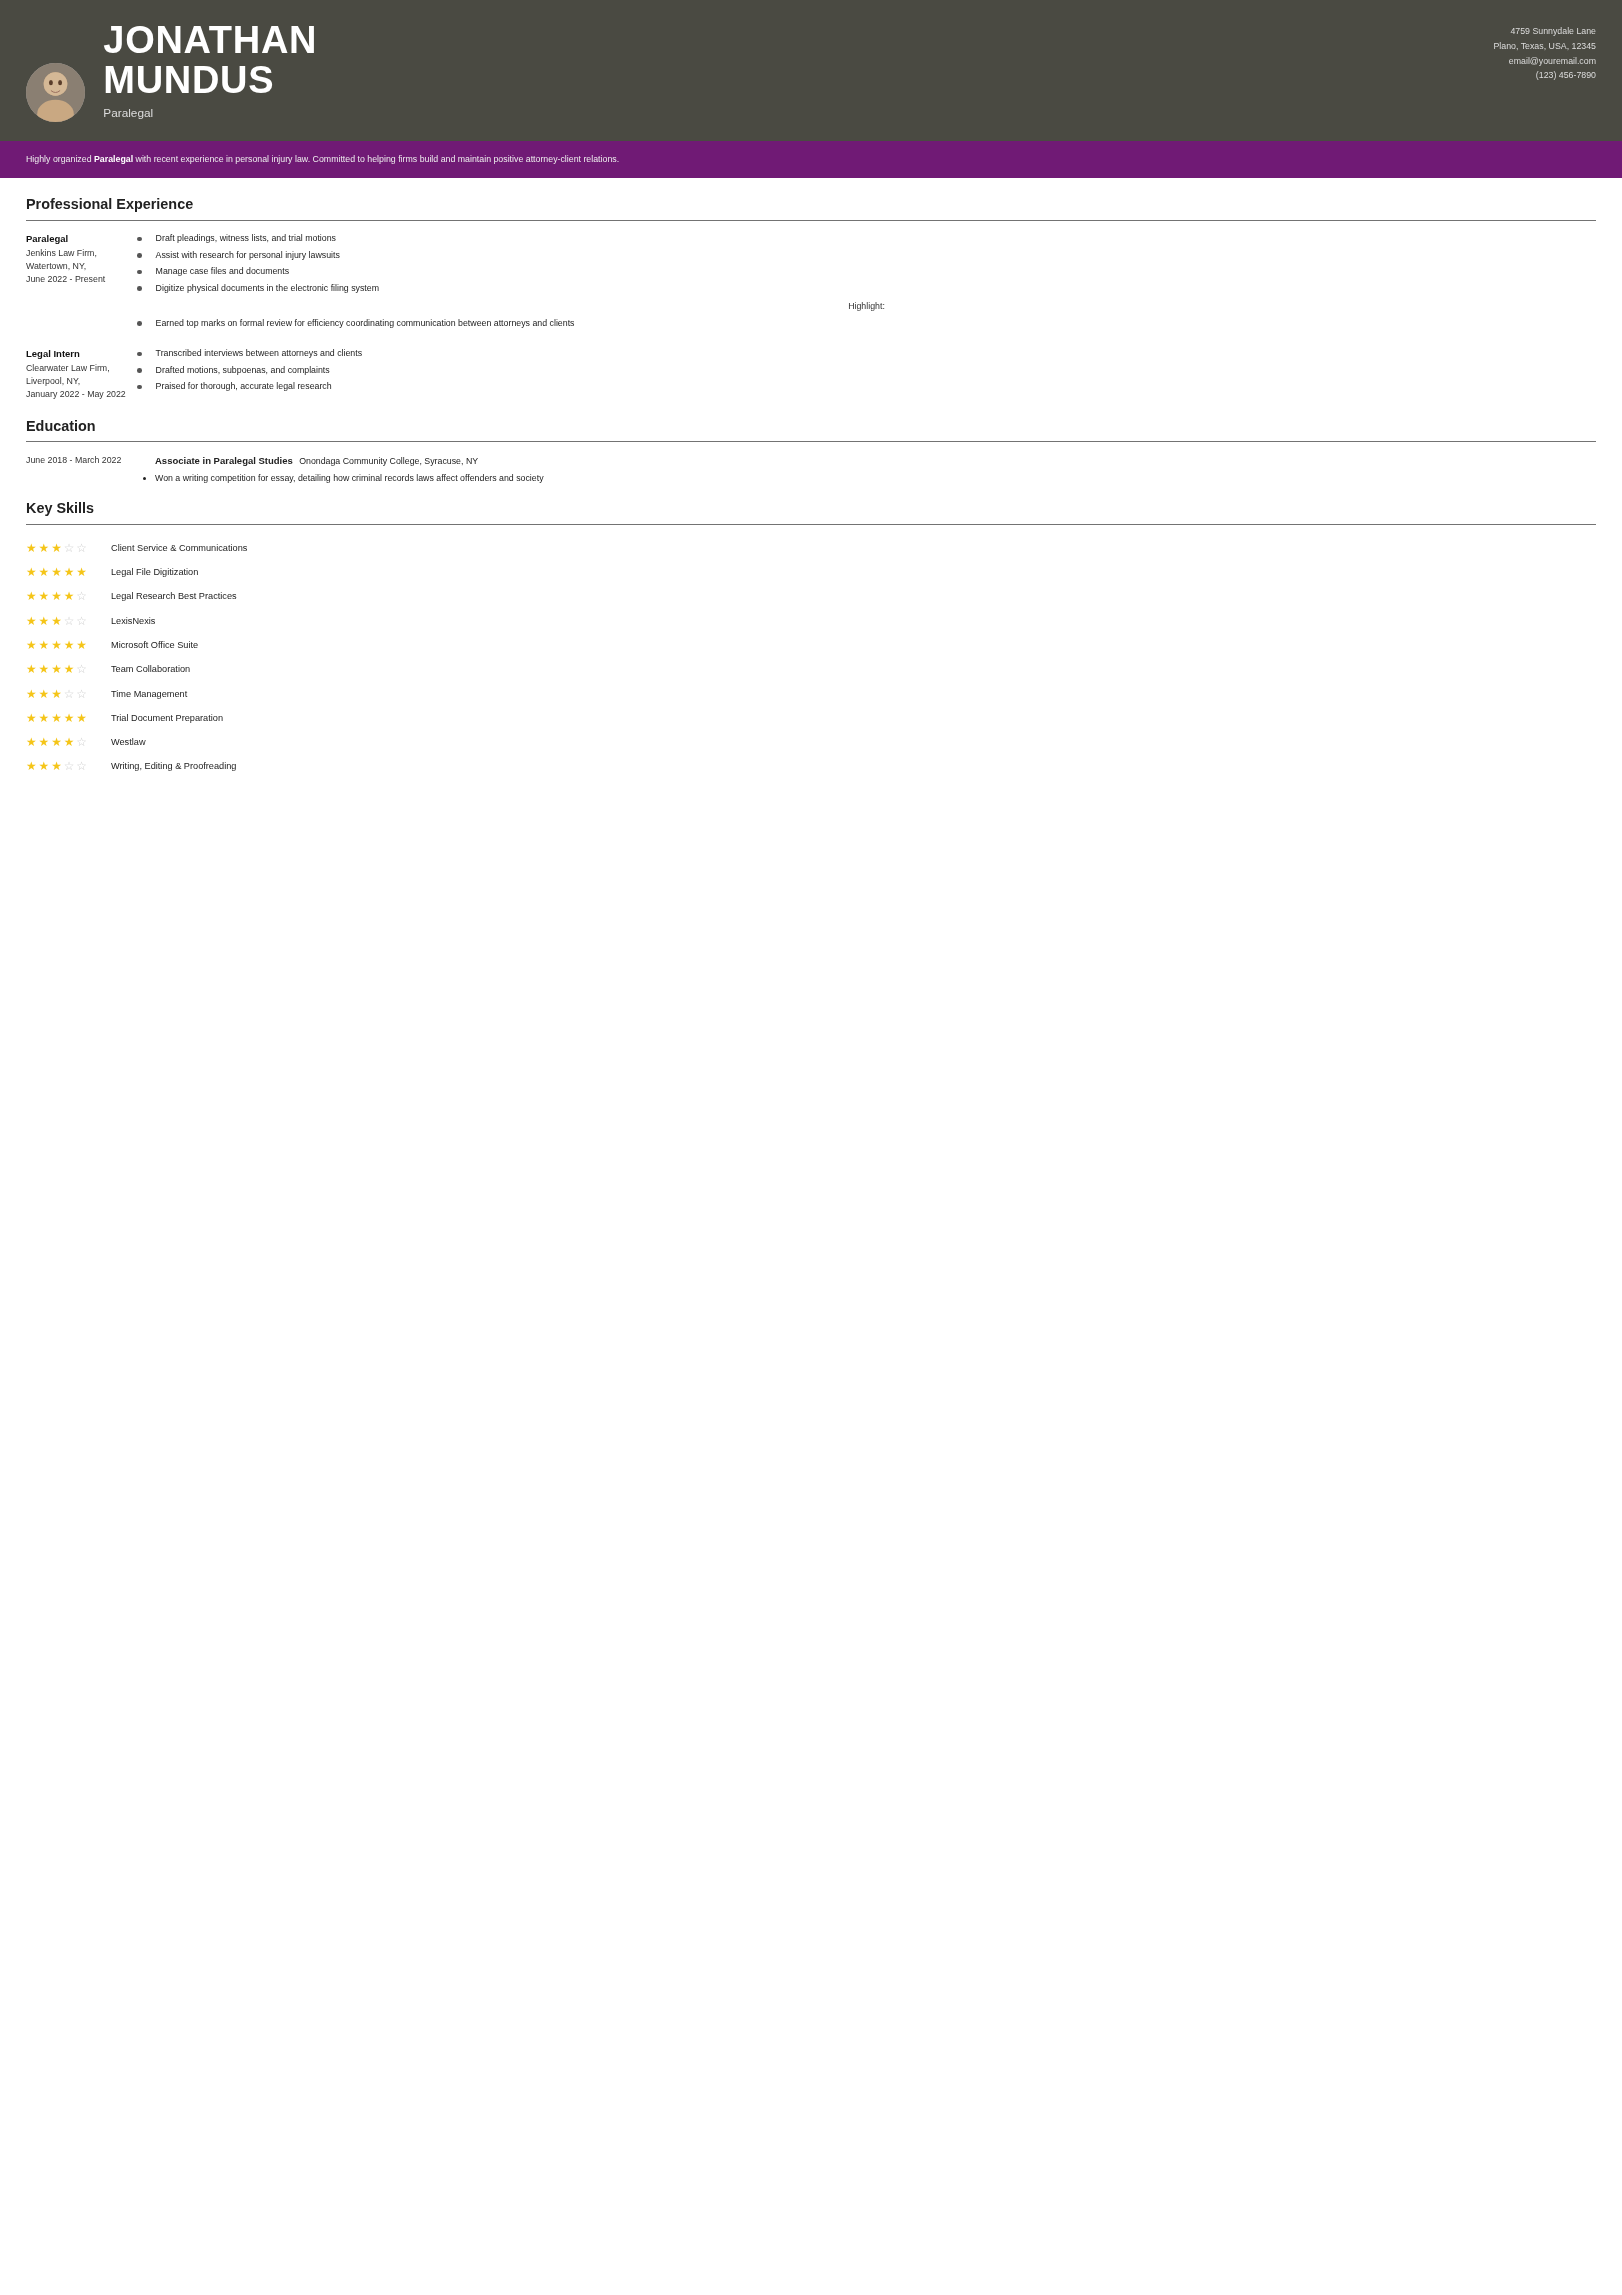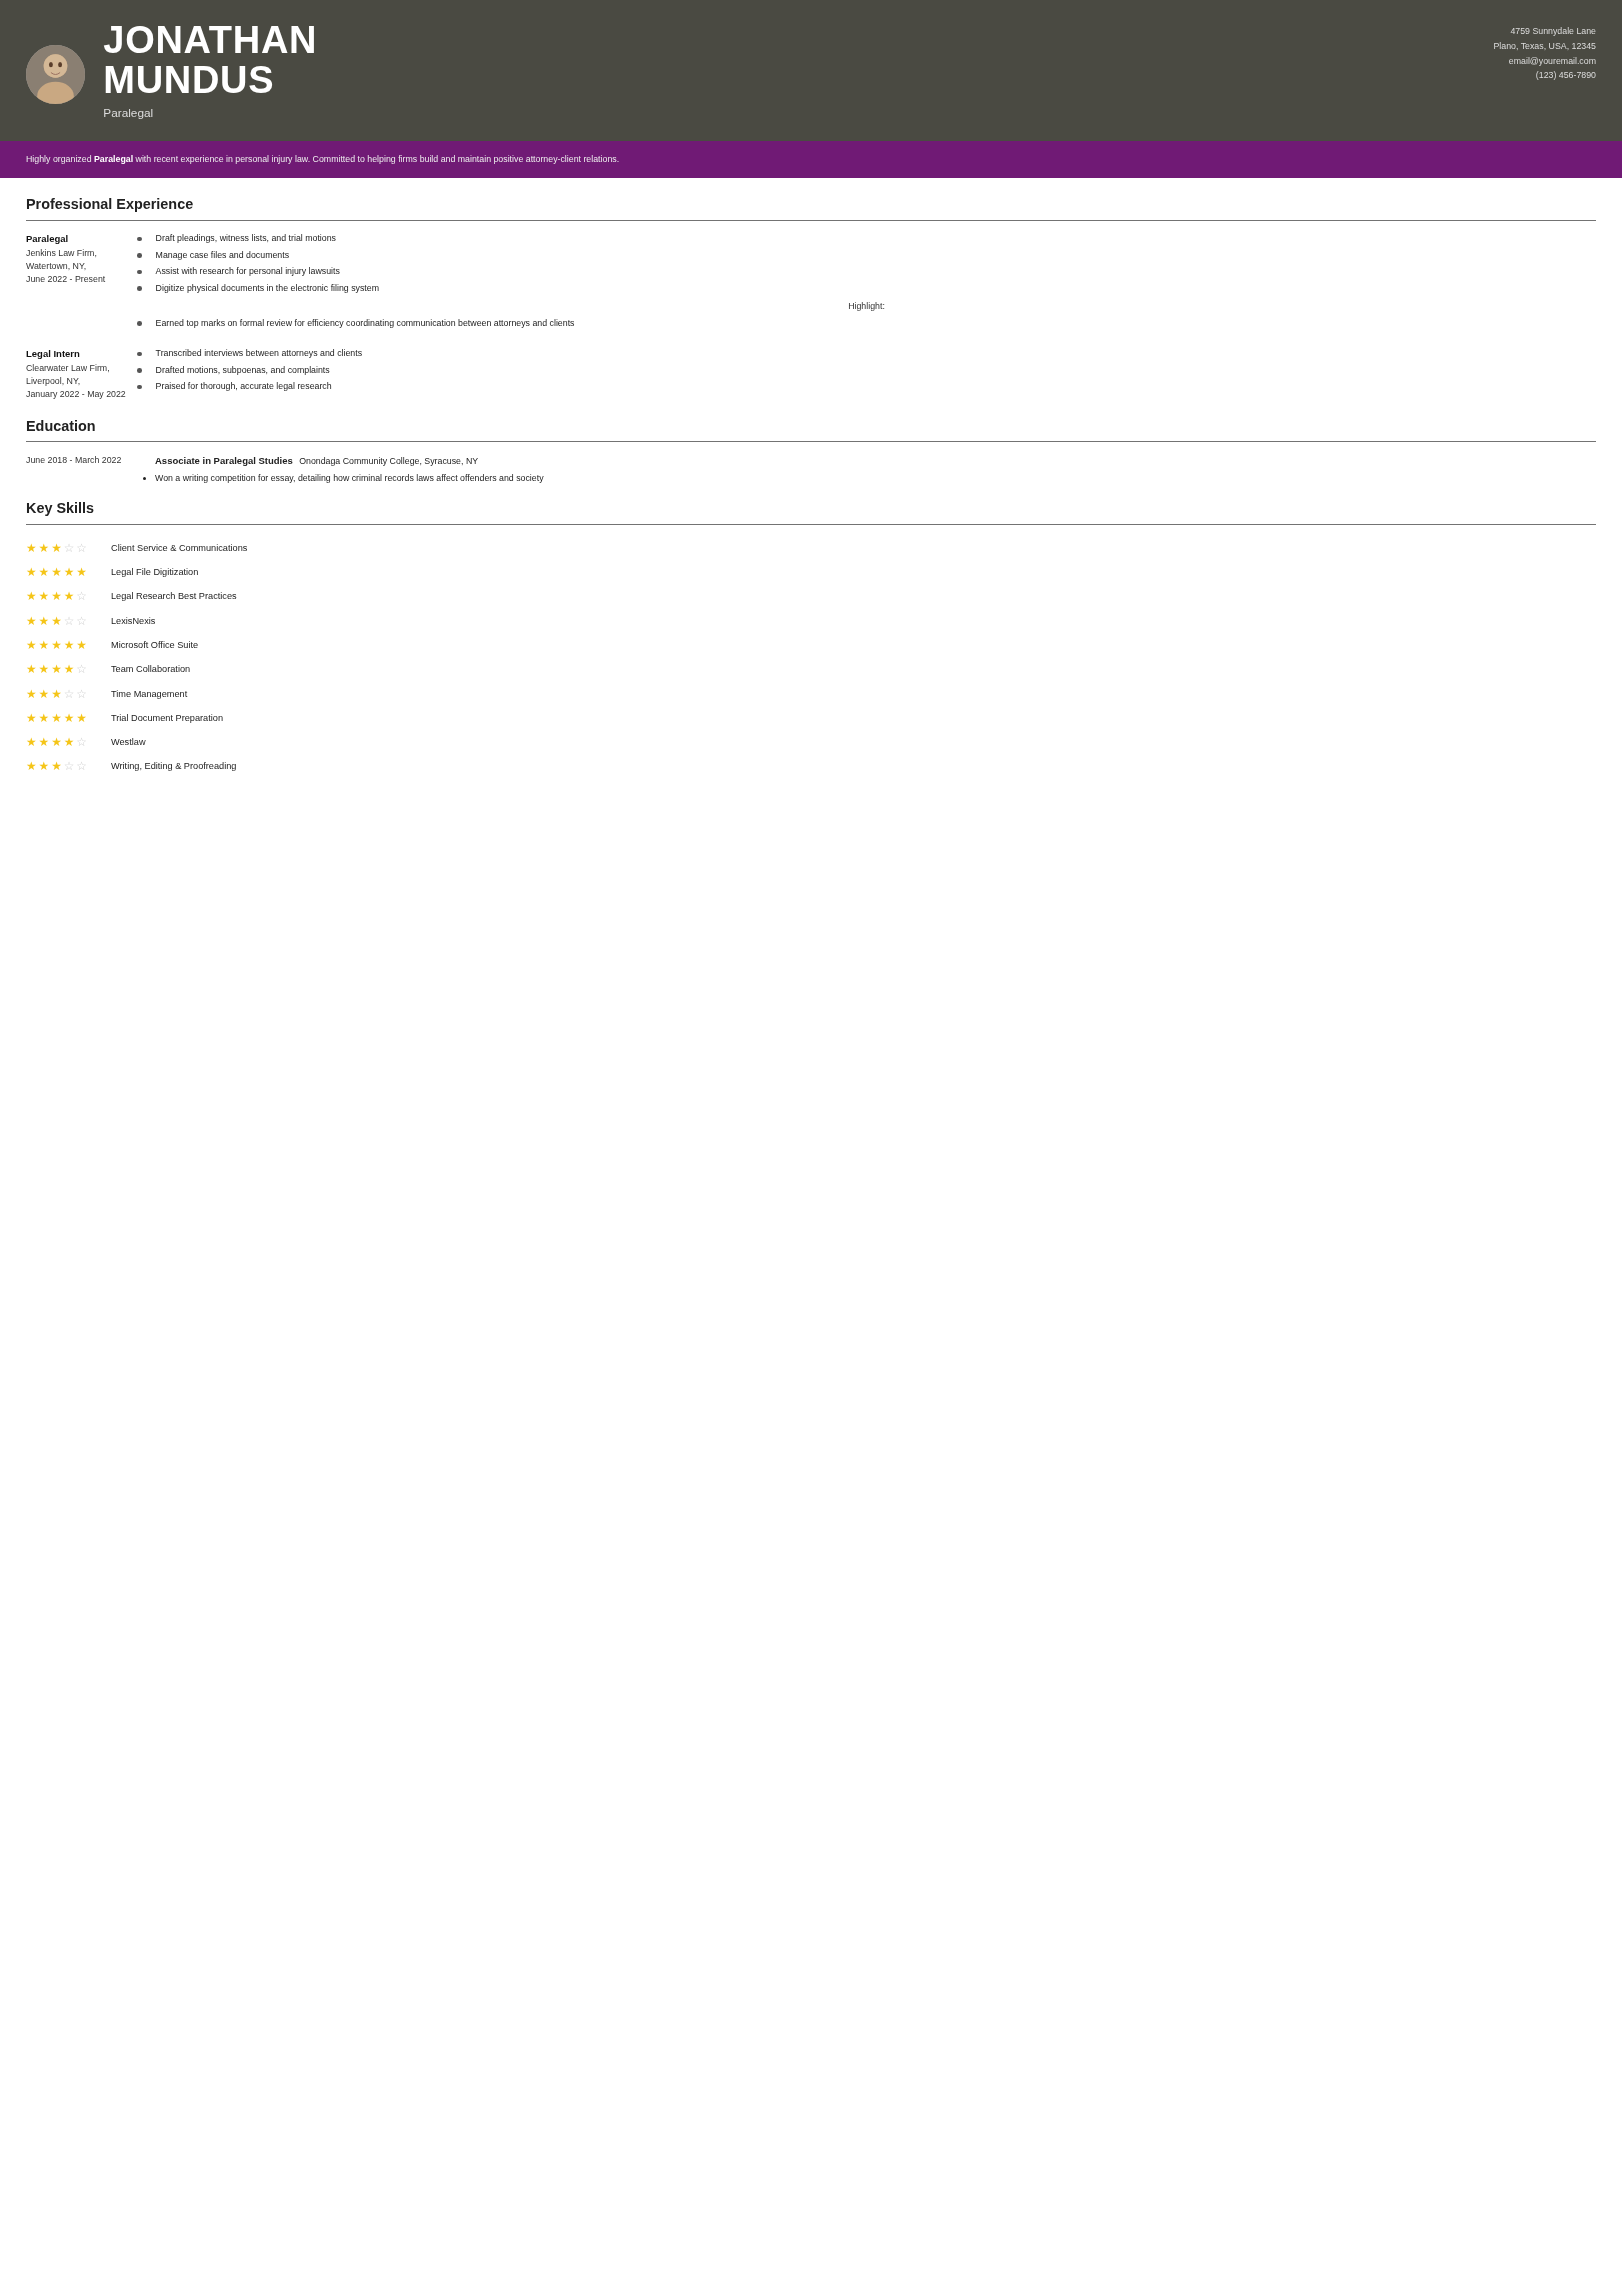--- a/index.html
+++ b/index.html
@@ -15,21 +15,21 @@
     .header {
       background: #4a4a42;
       color: #fff;
       padding: 21px 26px 18.3px 26px;
       display: flex;
       align-items: flex-start;
       justify-content: space-between;
     }
     .header-left {
       display: flex;
-      align-items: center;
+      align-items: flex-end;
       gap: 18.3px;
     }
     .avatar {
       width: 59px;
       height: 59px;
       border-radius: 50%;
       background: #aaa;
       overflow: hidden;
       flex-shrink: 0;
       margin-top: 5.2px;
@@ -242,25 +242,25 @@
         <div>June 2022 - Present</div>
       </div>
       <div class="exp-right">
         <ul>
           <li>
               <span class="bullet"></span>
               <span>Draft pleadings, witness lists, and trial motions</span>
             </li>
           <li>
               <span class="bullet"></span>
+              <span>Assist with research for personal injury lawsuits</span>
+            </li>
+          <li>
+              <span class="bullet"></span>
               <span>Manage case files and documents</span>
-            </li>
-          <li>
-              <span class="bullet"></span>
-              <span>Assist with research for personal injury lawsuits</span>
             </li>
           <li>
               <span class="bullet"></span>
               <span>Digitize physical documents in the electronic filing system</span>
             </li>
         </ul>
         <div class="highlight-label">Highlight:</div>
         <ul>
           <li>
               <span class="bullet"></span>

